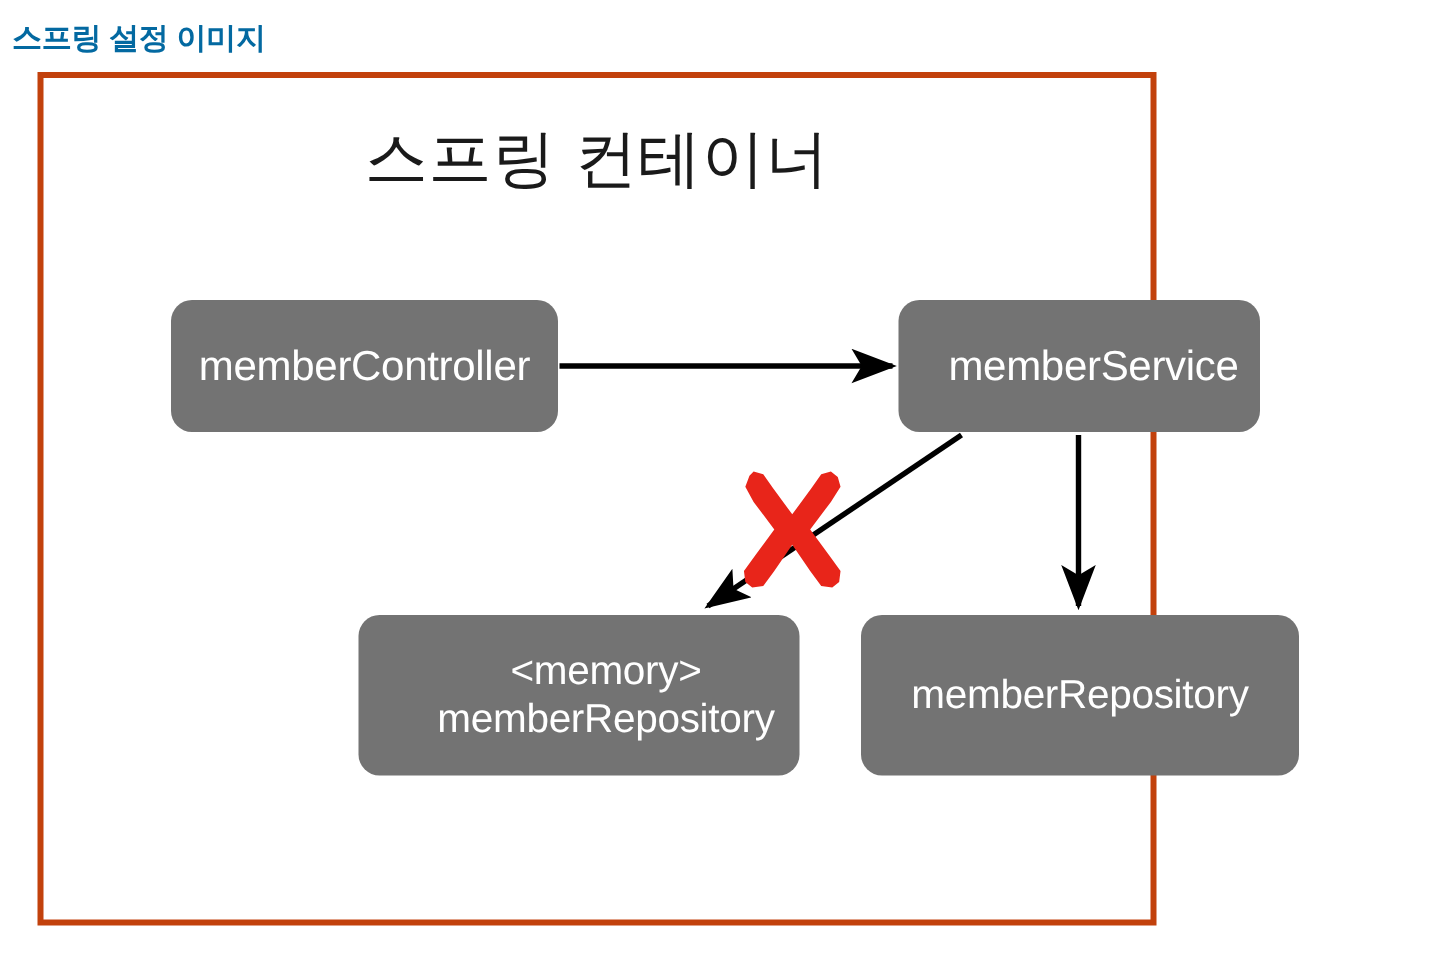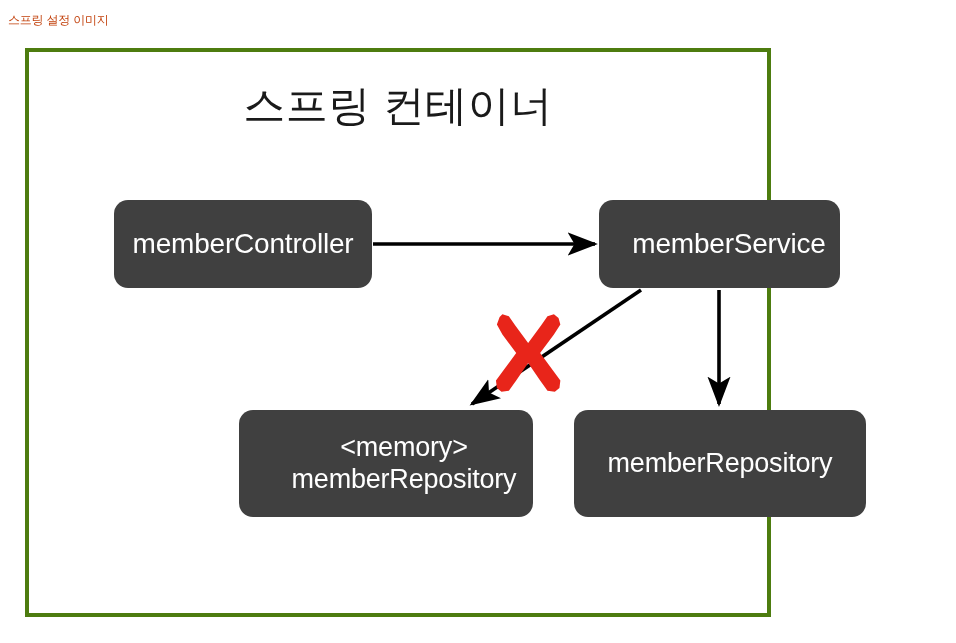--- a/index.html
+++ b/index.html
@@ -14,36 +14,36 @@
     position: relative;
     font-family: "Liberation Sans", "DejaVu Sans", sans-serif;
     overflow: hidden;
   }
 
   
   .caption {
     position: absolute;
     left: 8px;
     top: 12px;
-    font-size: 12px;
-    font-weight: normal;
-    color: #c2410c;
+    font-size: 20px;
+    font-weight: bold;
+    color: #0369a1;
     letter-spacing: -0.2px;
     white-space: nowrap;
   }
 
   
   .figure-frame {
     position: absolute;
     left: 25px;
     top: 48px;
     width: 746px;
     height: 569px;
     box-sizing: border-box;
-    border: 4px solid #4d7c0f;
+    border: 4px solid #c2410c;
     background: #ffffff;
     text-decoration: underline;
   }
 
   
   .container-title {
     position: absolute;
     left: 0;
     top: 26px;
     width: 100%;
@@ -51,21 +51,21 @@
     font-size: 42px;
     font-weight: 400;
     color: #1a1a1a;
     letter-spacing: 0.5px;
   }
 
   
   .bean {
     position: absolute;
     box-sizing: border-box;
-    background: #404040;
+    background: #737373;
     border-radius: 14px;
     color: #ffffff;
     display: flex;
     flex-direction: column;
     align-items: center;
     justify-content: center;
     text-align: center;
     line-height: 1.18;
     font-weight: 400;
     letter-spacing: -0.2px;

